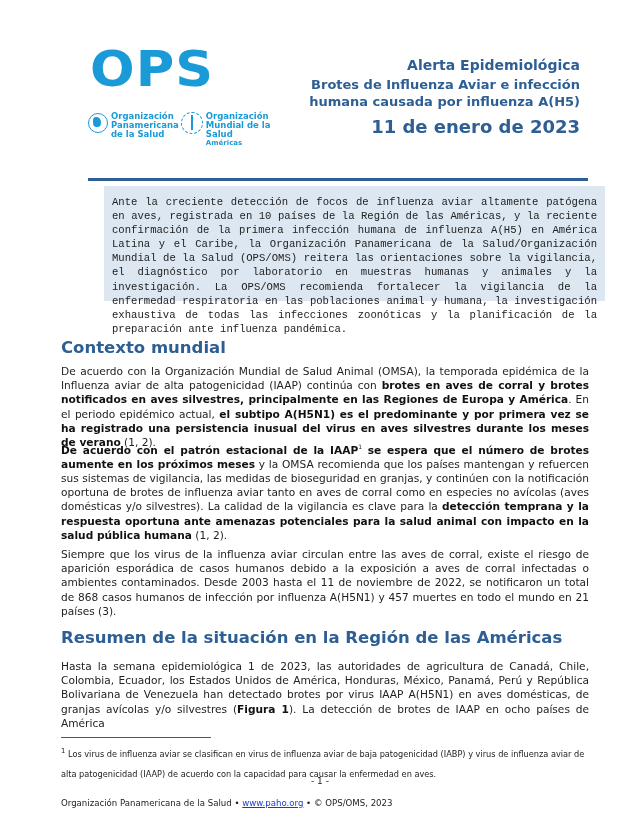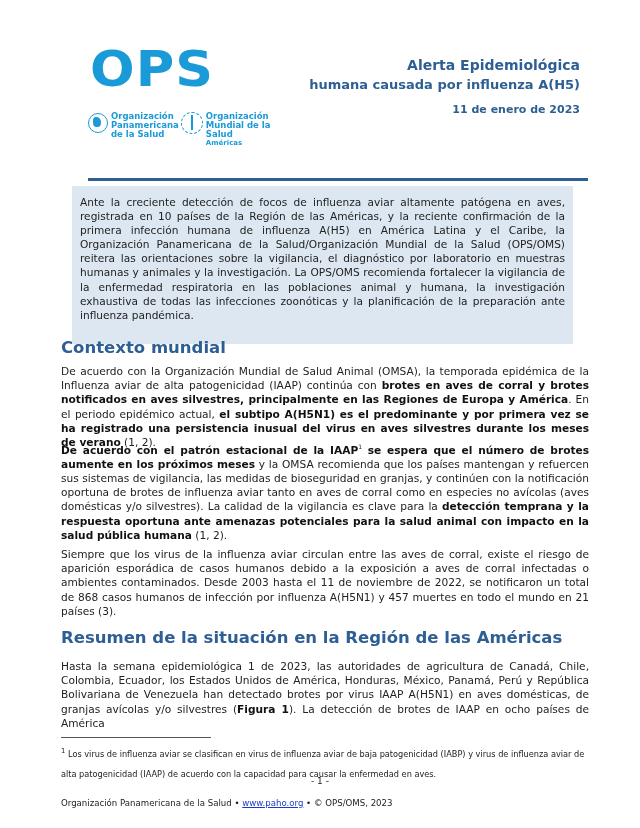--- a/index.html
+++ b/index.html
@@ -13,24 +13,24 @@
   .globe { width:18px; height:18px; border-radius:50%; border:1px solid #1a9ad6; position:relative; flex:none; margin-top:1px; }
   .globe::after { content:""; position:absolute; left:4px; top:3px; width:8px; height:10px; border-radius:40% 60% 50% 50%; background:#1a9ad6; }
   .who { width:20px; height:20px; border-radius:50%; border:1px dashed #1a9ad6; position:relative; flex:none; }
   .who::after { content:""; position:absolute; left:9px; top:2px; width:2px; height:15px; background:#1a9ad6; }
   .org-text { font-size:8.5px; line-height:9px; color:#1a9ad6; font-weight:bold; }
   .org-sub { font-size:7px; color:#1a9ad6; font-weight:bold; line-height:9px; }
 
   .title-block { position:absolute; right:60px; top:54px; text-align:right; color:#2e5f94; }
   .alert-title { font-size:14px; font-weight:bold; line-height:22px; }
   .subtitle { font-size:13px; font-weight:bold; line-height:17px; }
-  .date { font-size:11px; font-weight:bold; margin-top:8px; line-height:18px; }
+  .date { font-size:18px; font-weight:bold; margin-top:8px; line-height:18px; }
   .rule { position:absolute; left:88px; top:178px; width:500px; height:3px; background:#2e5f94; }
 
-  .summary-box { position:absolute; left:72px; top:186px; width:501px; height:158px; background:#dde7f2; box-sizing:border-box; padding:9px 8px 0 8px; }
+  .summary-box { position:absolute; left:104px; top:186px; width:501px; height:115px; background:#dde7f2; box-sizing:border-box; padding:9px 8px 0 8px;font-family:Liberation Mono, monospace; }
   .summary-box p { margin:0; font-size:10.6px; line-height:14.1px; text-align:justify; text-align-last:left; color:#222; }
 
   .h2 { position:absolute; left:61px; color:#2e5f94; font-weight:bold; font-size:16.5px; line-height:20px; margin:0; }
   .para { position:absolute; left:61px; width:528px; margin:0; font-size:10.6px; line-height:14.2px; text-align:justify; color:#222; }
   .para b { font-weight:bold; color:#111;margin-top:39px; }
   .para sup { font-size:6px; }
 
   .fn-rule { position:absolute; left:61px; top:737px; width:150px; height:1px; background:#555; }
   .footnote { position:absolute; left:61px; top:741px; width:530px; font-size:8.2px; line-height:20px; color:#222; margin:0; }
   .pagenum { position:absolute; left:0; width:640px; top:776px; text-align:center; font-size:9px; color:#222; }
@@ -57,20 +57,21 @@
         <div>Organización</div>
         <div>Mundial de la Salud</div>
         <div class="org-sub">Américas</div>
       </div>
     </div>
   </div>
 </div>
 
 <div class="title-block">
   <div class="alert-title">Alerta Epidemiológica</div>
+  <div class="subtitle">Brotes de Influenza Aviar e infección</div>
   <div class="subtitle">humana causada por influenza A(H5)</div>
   <div class="date">11 de enero de 2023</div>
 </div>
 <div class="rule"></div>
 
 <div class="summary-box">
   <p>Ante la creciente detección de focos de influenza aviar altamente patógena en aves, registrada en 10 países de la Región de las Américas, y la reciente confirmación de la primera infección humana de influenza A(H5) en América Latina y el Caribe, la Organización Panamericana de la Salud/Organización Mundial de la Salud (OPS/OMS) reitera las orientaciones sobre la vigilancia, el diagnóstico por laboratorio en muestras humanas y animales y la investigación. La OPS/OMS recomienda fortalecer la vigilancia de la enfermedad respiratoria en las poblaciones animal y humana, la investigación exhaustiva de todas las infecciones zoonóticas y la planificación de la preparación ante influenza pandémica.</p>
 </div>
 
 <h2 class="h2" style="top:338px;">Contexto mundial</h2>

